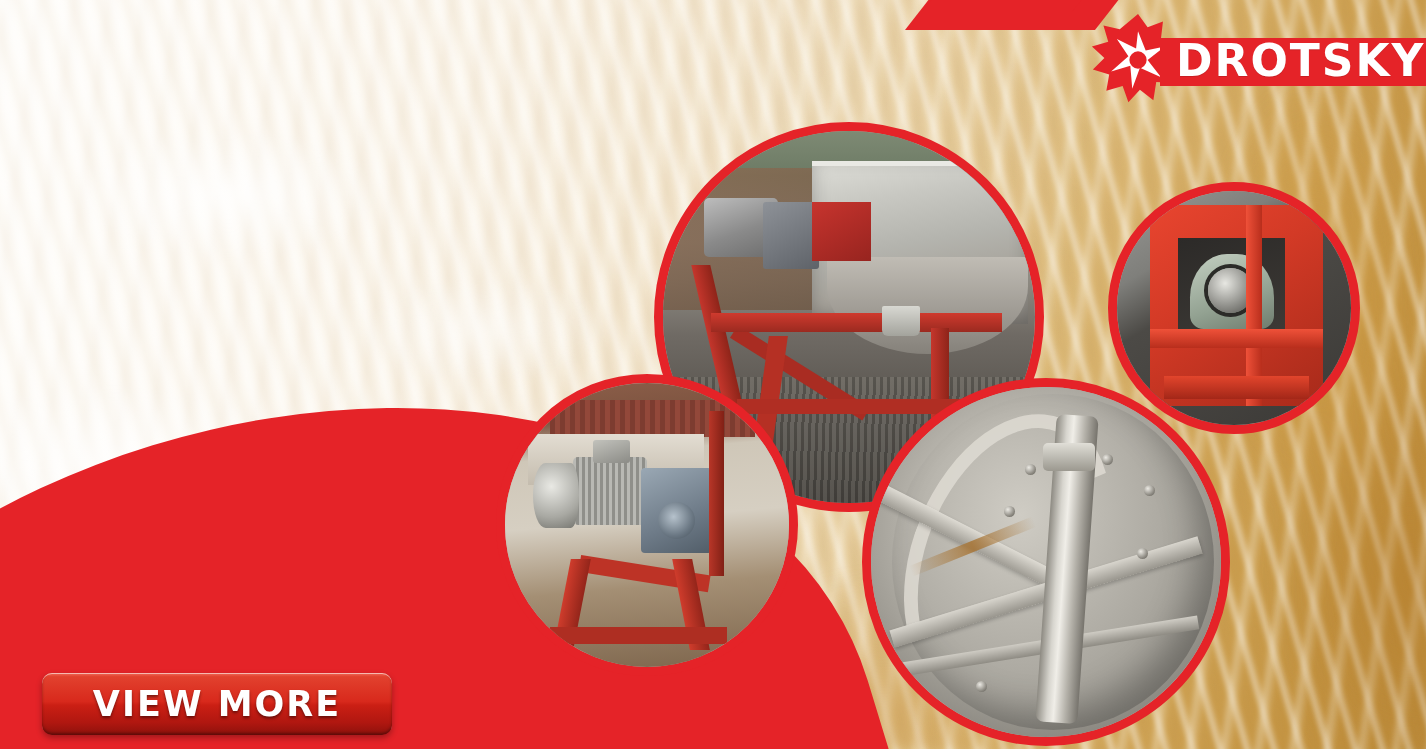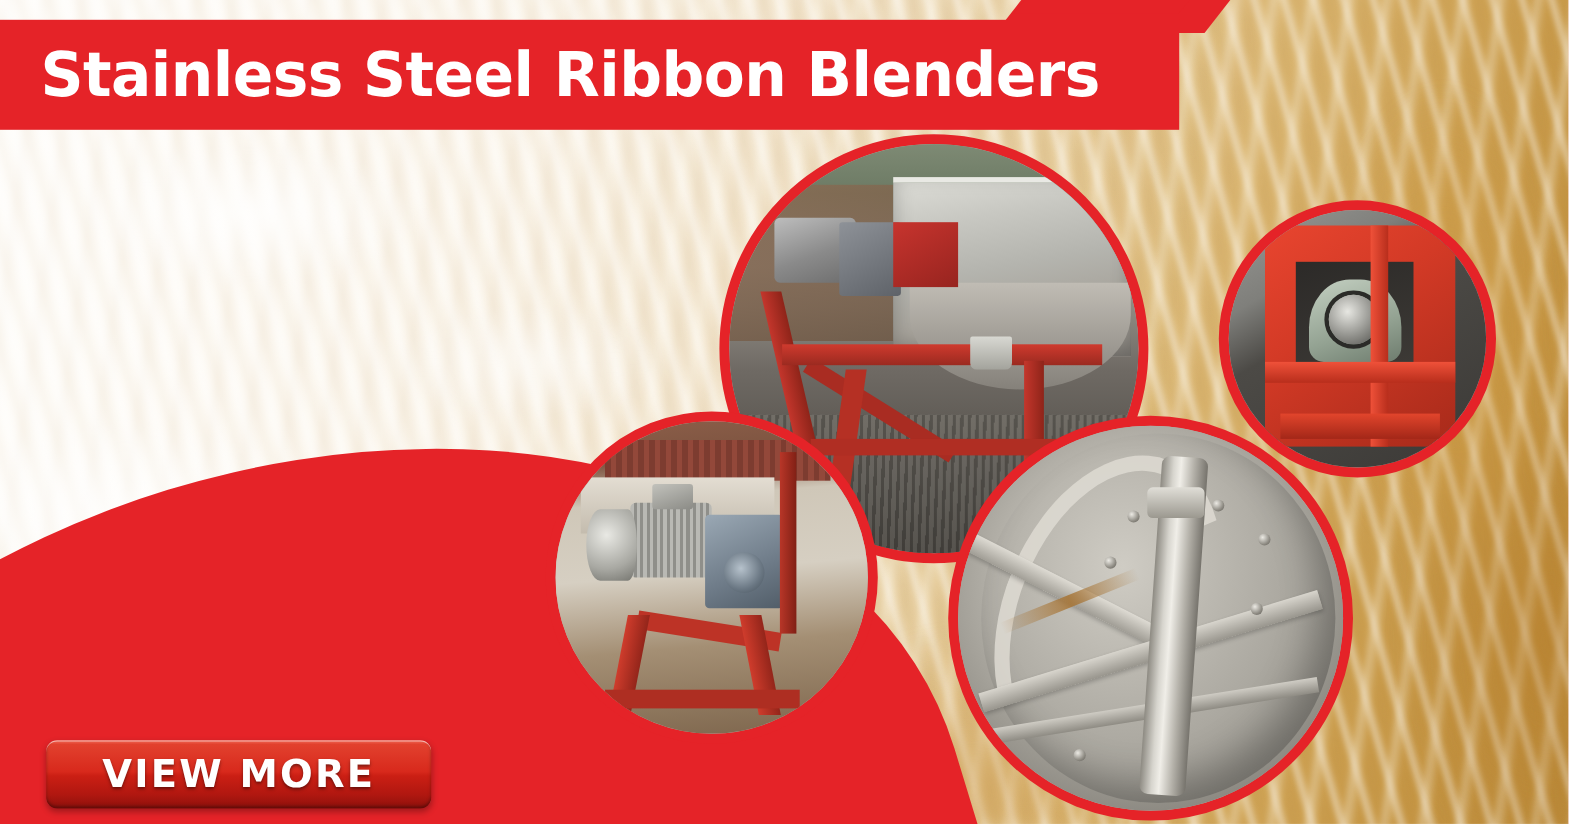--- a/index.html
+++ b/index.html
@@ -428,24 +428,30 @@
   <div class="bg-base"></div>
   <div class="bg-stalks"></div>
   <div class="bg-ears"></div>
   <div class="bg-wash"></div>
 
   <div class="swoosh"></div>
 
   <div class="top-diag"></div>
   <div class="top-diag-2"></div>
 
-  <div class="title-bar">
-    <div class="title-text">Stainless Steel Ribbon Blenders</div>
+
+  <div class="logo">
+    <svg class="logo-gear" viewBox="0 0 100 100">
+      <path fill="#e52328" d="M50 2 L60 16 L76 10 L74 27 L92 30 L80 42 L96 52 L79 58 L86 74 L69 73 L66 92 L52 81 L40 94 L34 77 L17 82 L20 65 L3 60 L15 48 L2 36 L19 31 L14 14 L31 18 Z"></path>
+      <path fill="#ffffff" d="M50 20 L58 40 L78 36 L60 50 L74 68 L52 58 L44 80 L42 56 L22 62 L40 46 L28 28 L48 38 Z"></path>
+      <circle cx="50" cy="50" r="9" fill="#e52328"></circle>
+    </svg>
+    <div class="logo-bar"></div>
+    <div class="logo-word">DROTSKY</div>
   </div>
-
 
 
   <div class="circle" id="c-main">
     <div class="inner">
       <div class="sky"></div>
         <div class="wall"></div>
       <div class="trough"></div>
         <div class="trough-round"></div>
       <div class="motor"></div>
         <div class="gbx"></div>

